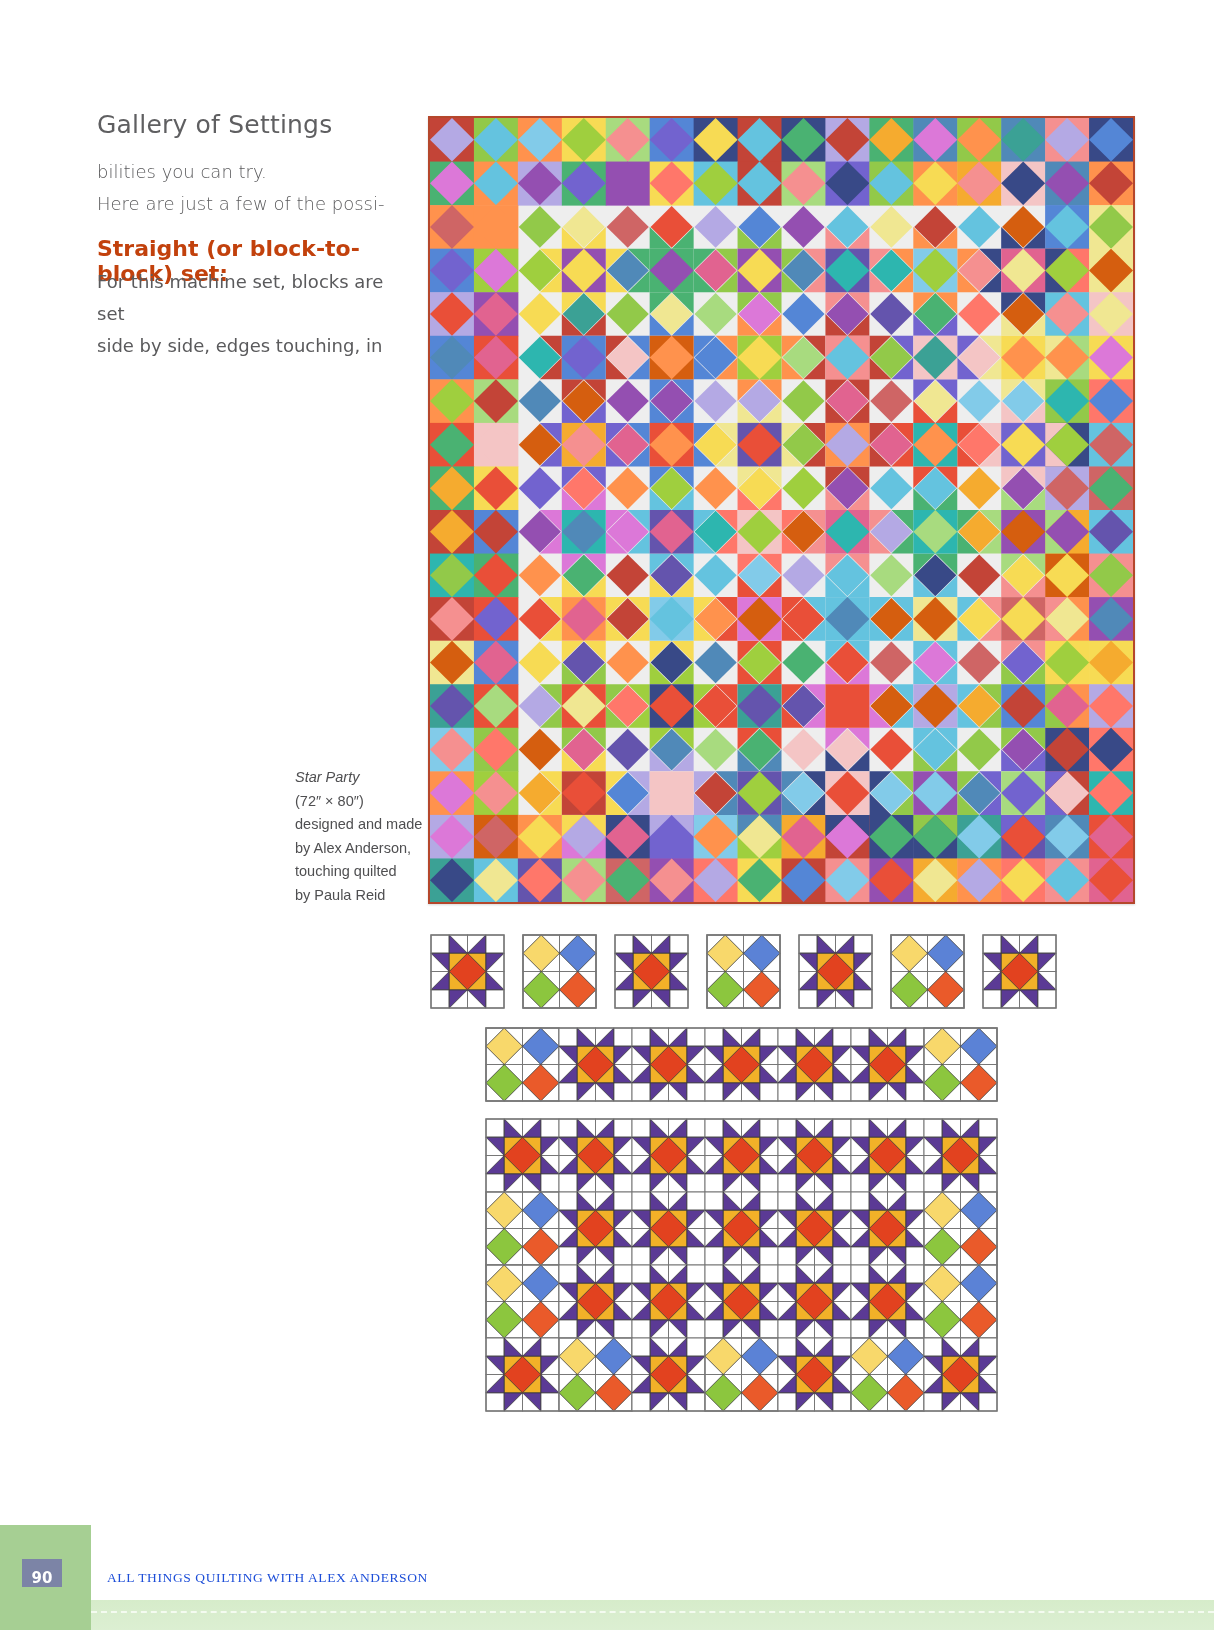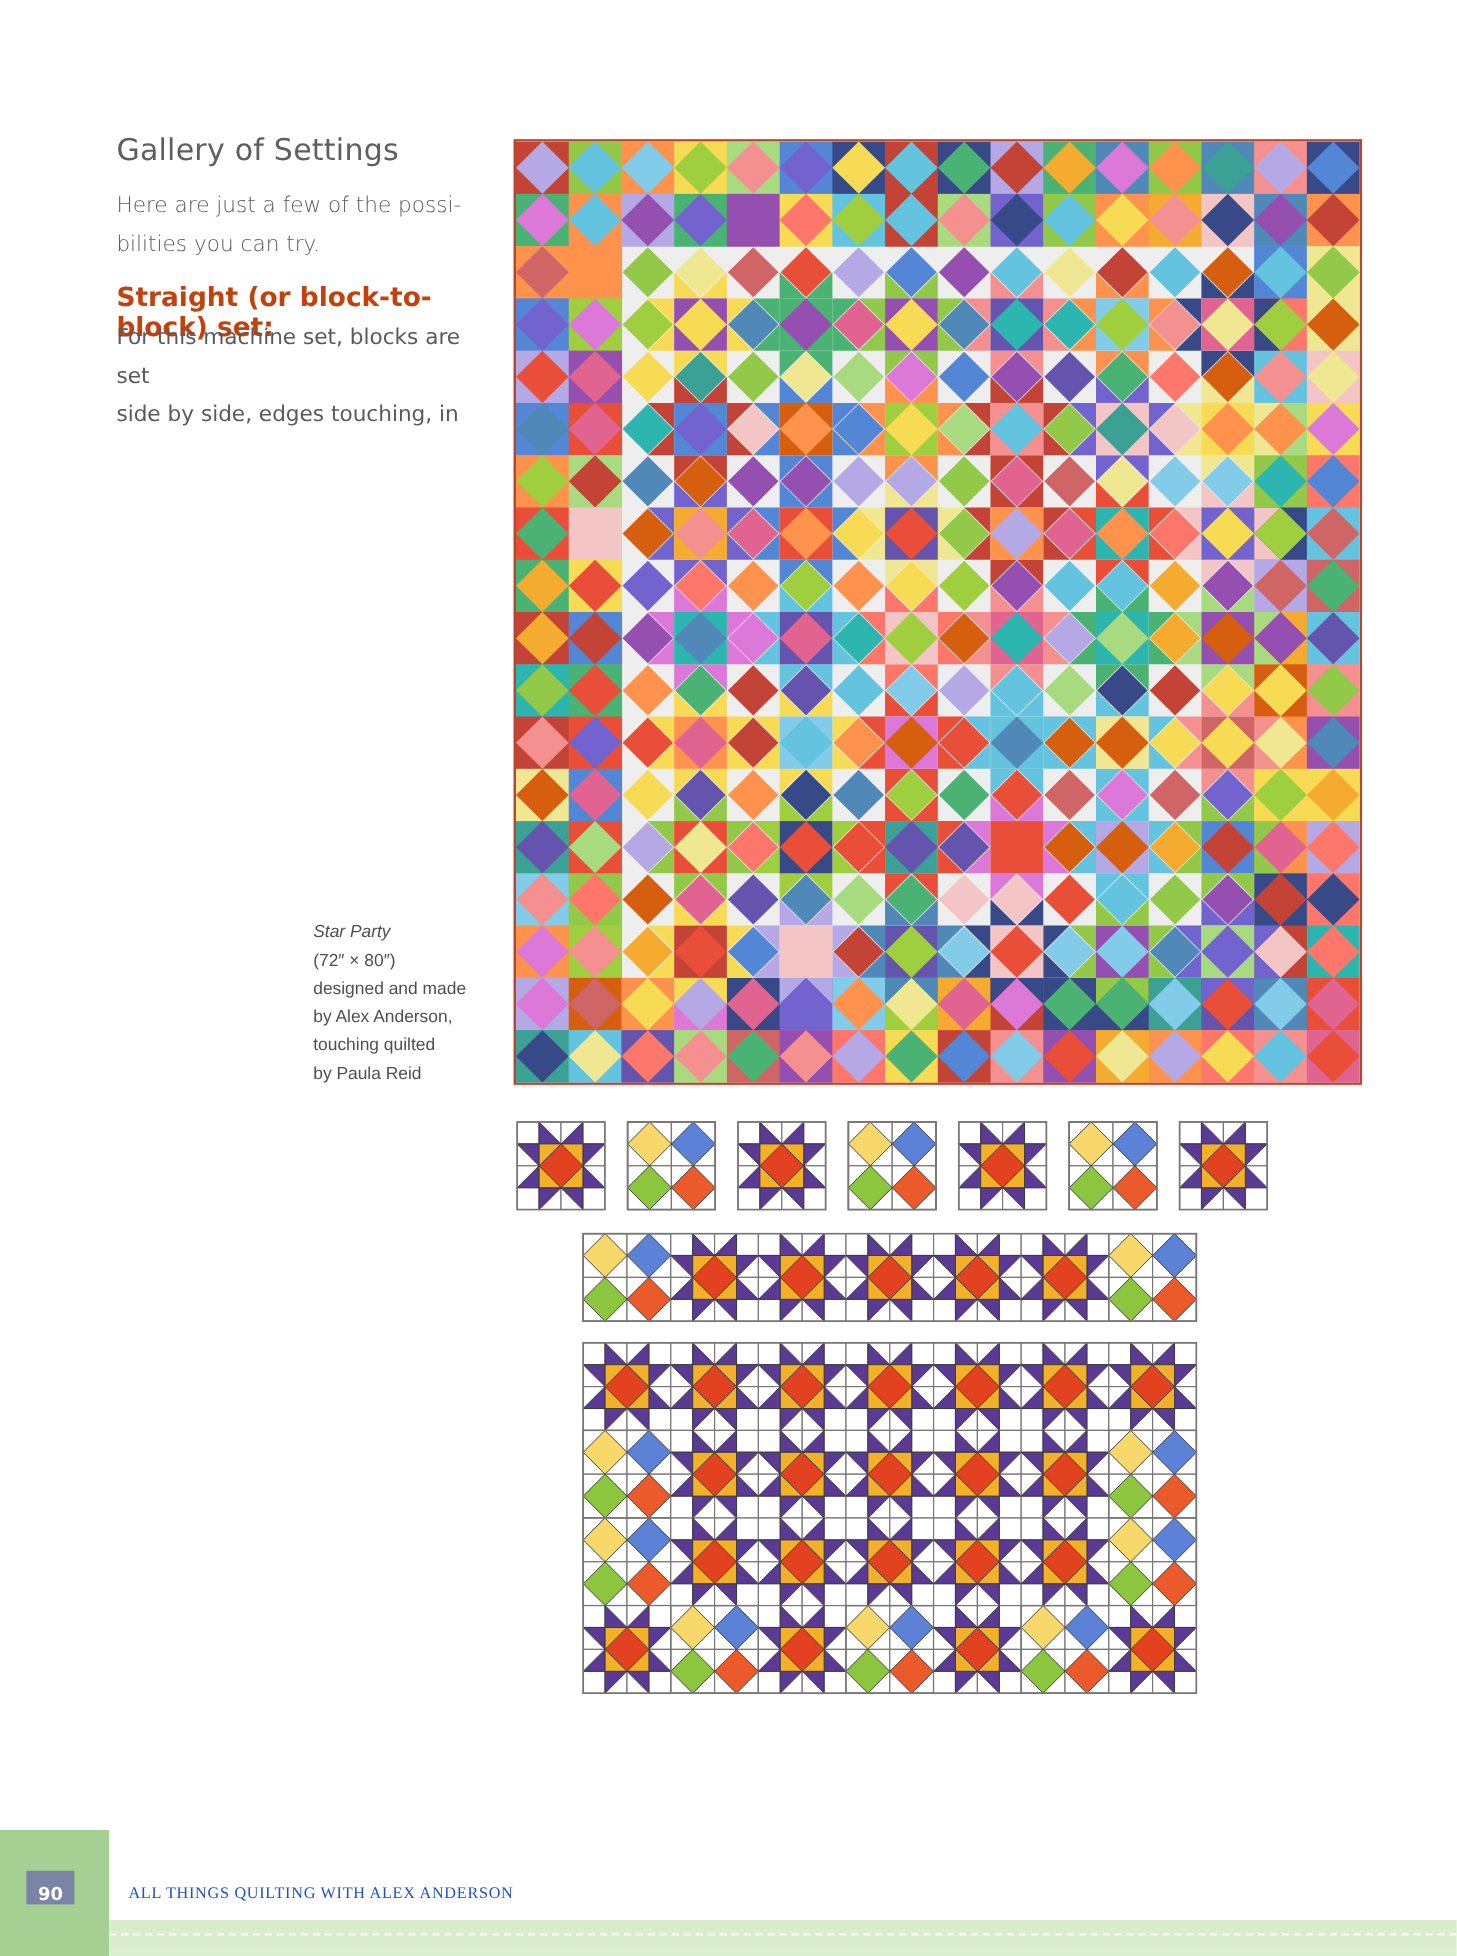--- a/index.html
+++ b/index.html
@@ -22,21 +22,21 @@
       position: absolute; left: 97px; top: 236px; width: 320px;
       font-size: 22px; color: #c2410c; font-weight: bold;
       font-family: "DejaVu Sans", sans-serif;
     }
     .body-text {
       position: absolute; left: 97px; top: 266px; width: 300px;
       font-size: 18px; line-height: 32px; color: #5a5a5c;
       font-family: "DejaVu Sans", sans-serif;
     }
     .caption {
-      position: absolute; left: 261px; top: 766px; width: 145px;
+      position: absolute; left: 295px; top: 766px; width: 145px;
       font-size: 14.5px; line-height: 23.5px; color: #4f4f51;
       font-family: "Liberation Sans", sans-serif;
     }
     .caption .title { font-style: italic; }
     .caption div { white-space: nowrap; }
 
     .quilt-photo {
       position: absolute; left: 428px; top: 116px; width: 707px; height: 788px;
       border: 2px solid #b5472c; box-sizing: border-box; background: #eeeeee;
       box-shadow: 0 1px 2px rgba(0,0,0,0.15);
@@ -68,22 +68,22 @@
       position: absolute; left: 107px; top: 1570px;
       font-size: 13.5px; color: #1d4ed8; letter-spacing: 0.6px;
       font-family: Liberation Serif, serif;
     }
   </style>
 </head>
 <body>
 
 <h1 class="heading" style="margin:0;">Gallery of Settings</h1>
 <div class="intro">
+  <div>bilities you can try.</div>
   <div>Here are just a few of the possi-</div>
-  <div>bilities you can try.</div>
 </div>
 <div class="subhead">Straight (or block-to-block) set:</div>
 <div class="body-text">
   <div>For this machine set, blocks are set</div>
   <div>side by side, edges touching, in</div>
 </div>
 
 <div class="caption">
   <div class="title">Star Party</div>
   <div>(72″ × 80″)</div>

